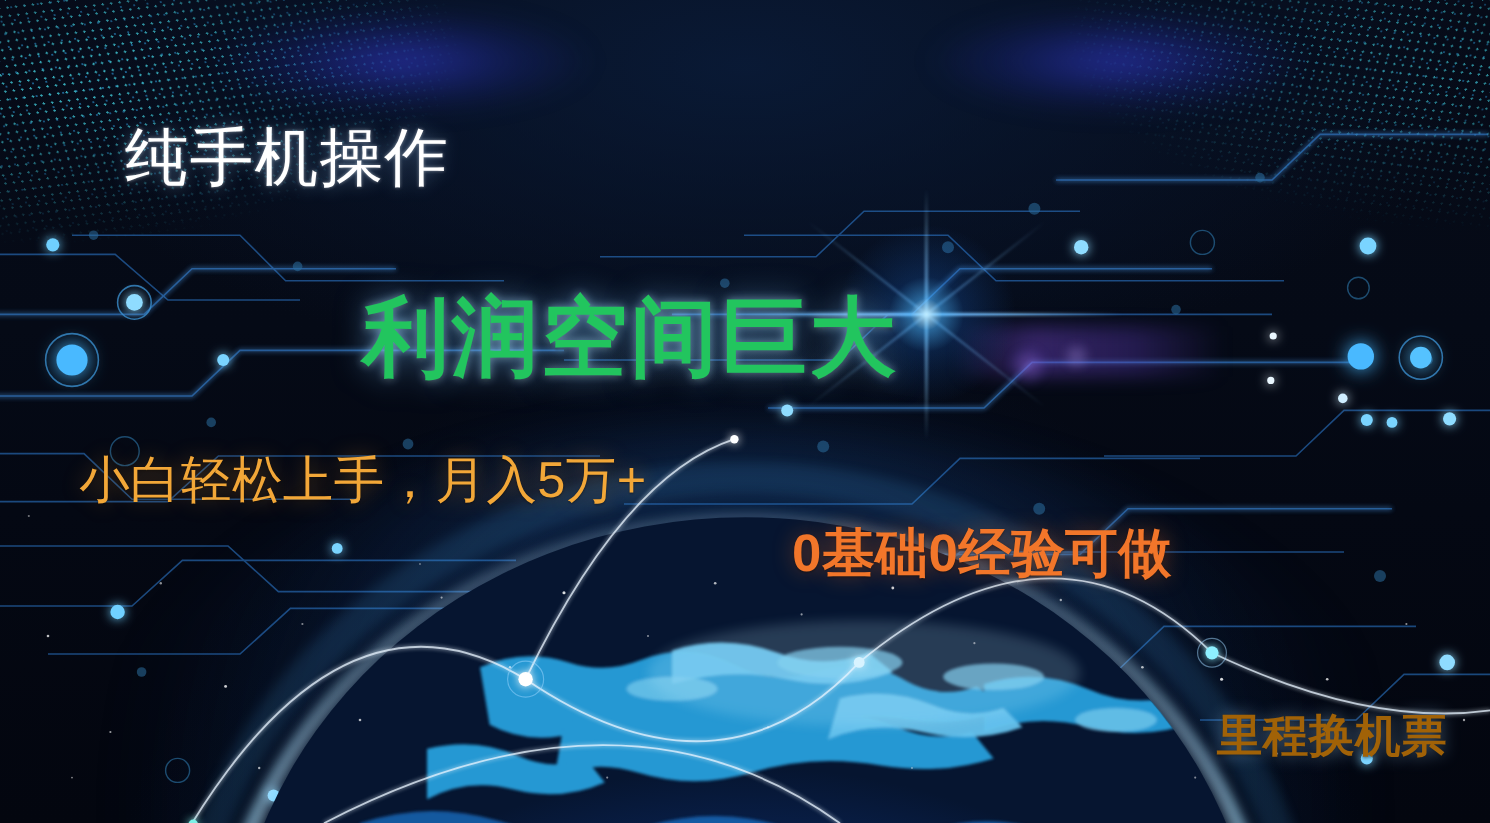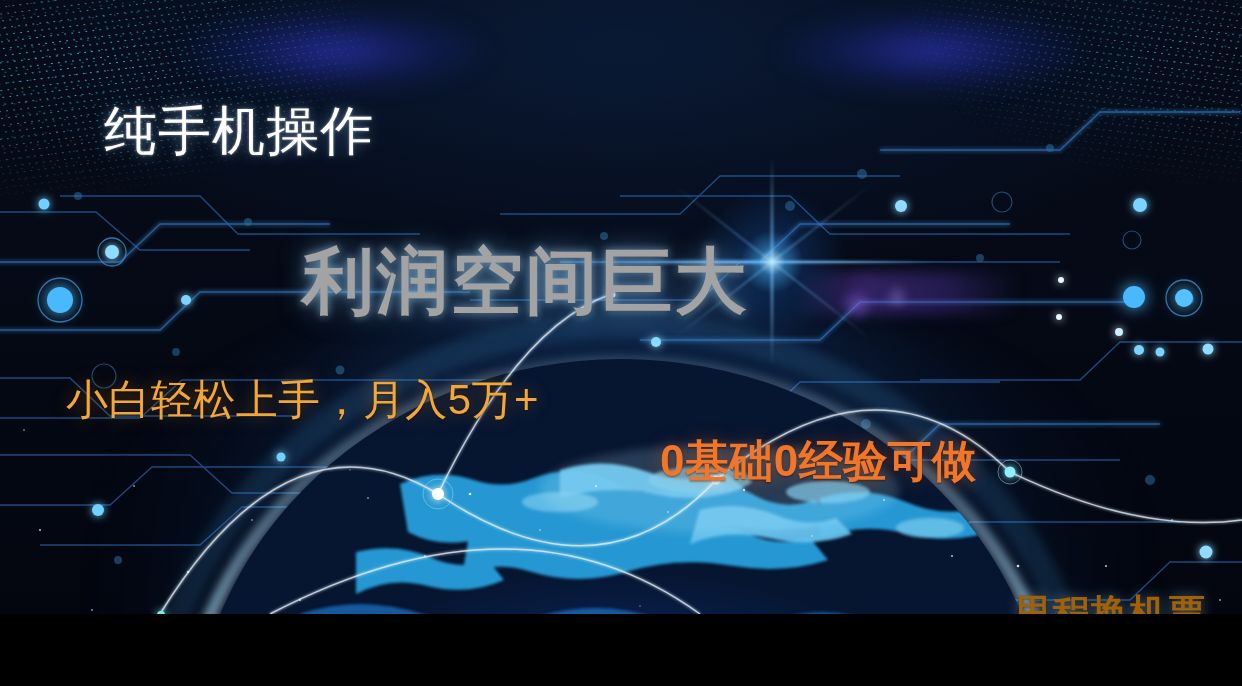--- a/index.html
+++ b/index.html
@@ -3,21 +3,21 @@
 <meta charset="utf-8">
 <style>
   html, body {
     margin: 0;
     padding: 0;
     background: #000;
   }
   #poster {
     position: relative;
     width: 1242px;
-    height: 614px;
+    height: 686px;
     overflow: hidden;
     background: #050a14;
     font-family: "Liberation Sans", "DejaVu Sans", sans-serif;
     user-select: none;
   }
 
   
   .layer { position: absolute; inset: 0; pointer-events: none; }
 
   
@@ -153,21 +153,21 @@
   .t-year {
     left: 538px; top: 140px;
     font-size: 45px;
     color: #ffffff;
     font-weight: 700;
     text-shadow: 0 0 16px rgba(140,200,255,0.5), 0 0 4px rgba(255,255,255,0.45);
   }
   .t-profit {
     left: 302px; top: 234px;
     font-size: 72px;
-    color: #a3a3a3;
+    color: #22c55e;
     font-weight: 700;
     letter-spacing: 0.035em;
     text-shadow: 0 0 26px rgba(120,195,255,0.6), 0 0 8px rgba(190,230,255,0.55), 0 2px 2px rgba(0,0,0,0.45);
   }
   .t-easy {
     left: 66px; top: 372px;
     font-size: 42px;
     color: #f2a738;
     font-weight: 400;
     letter-spacing: 0.01em;

